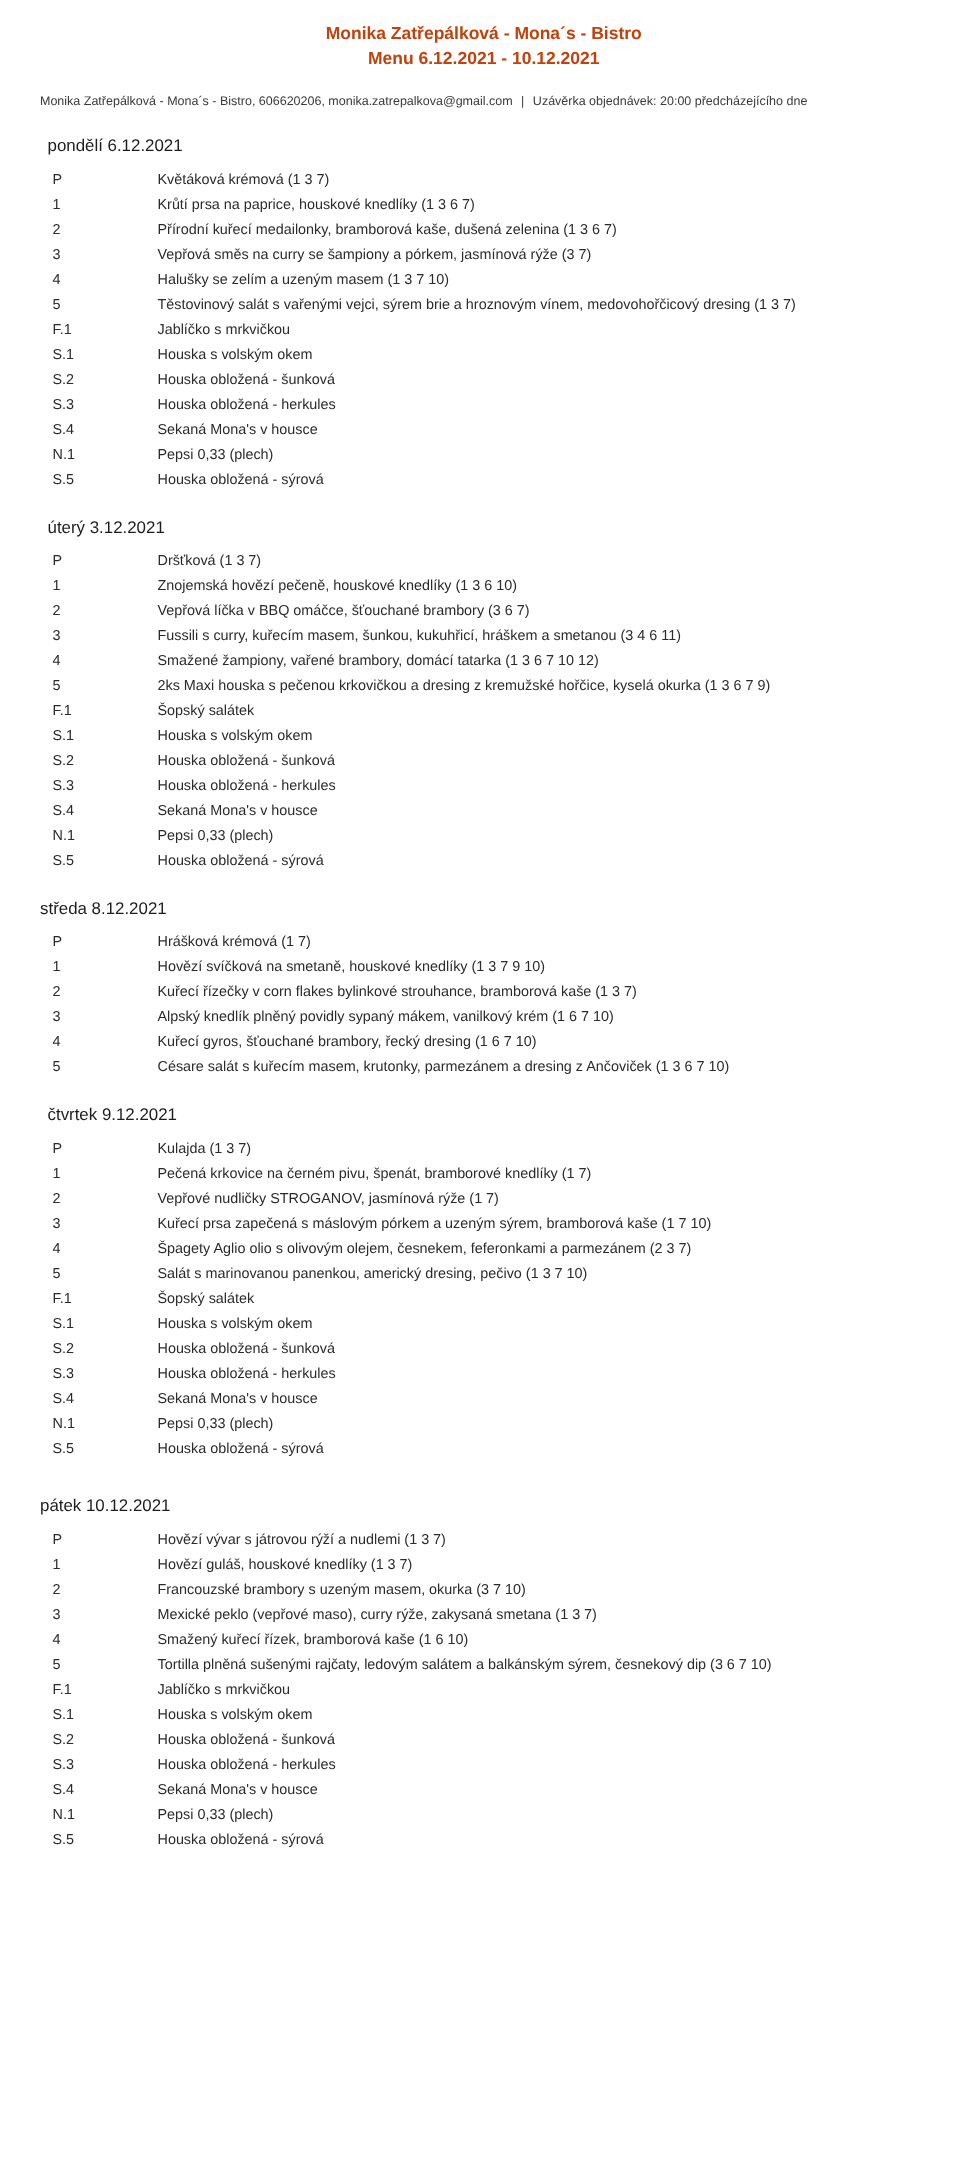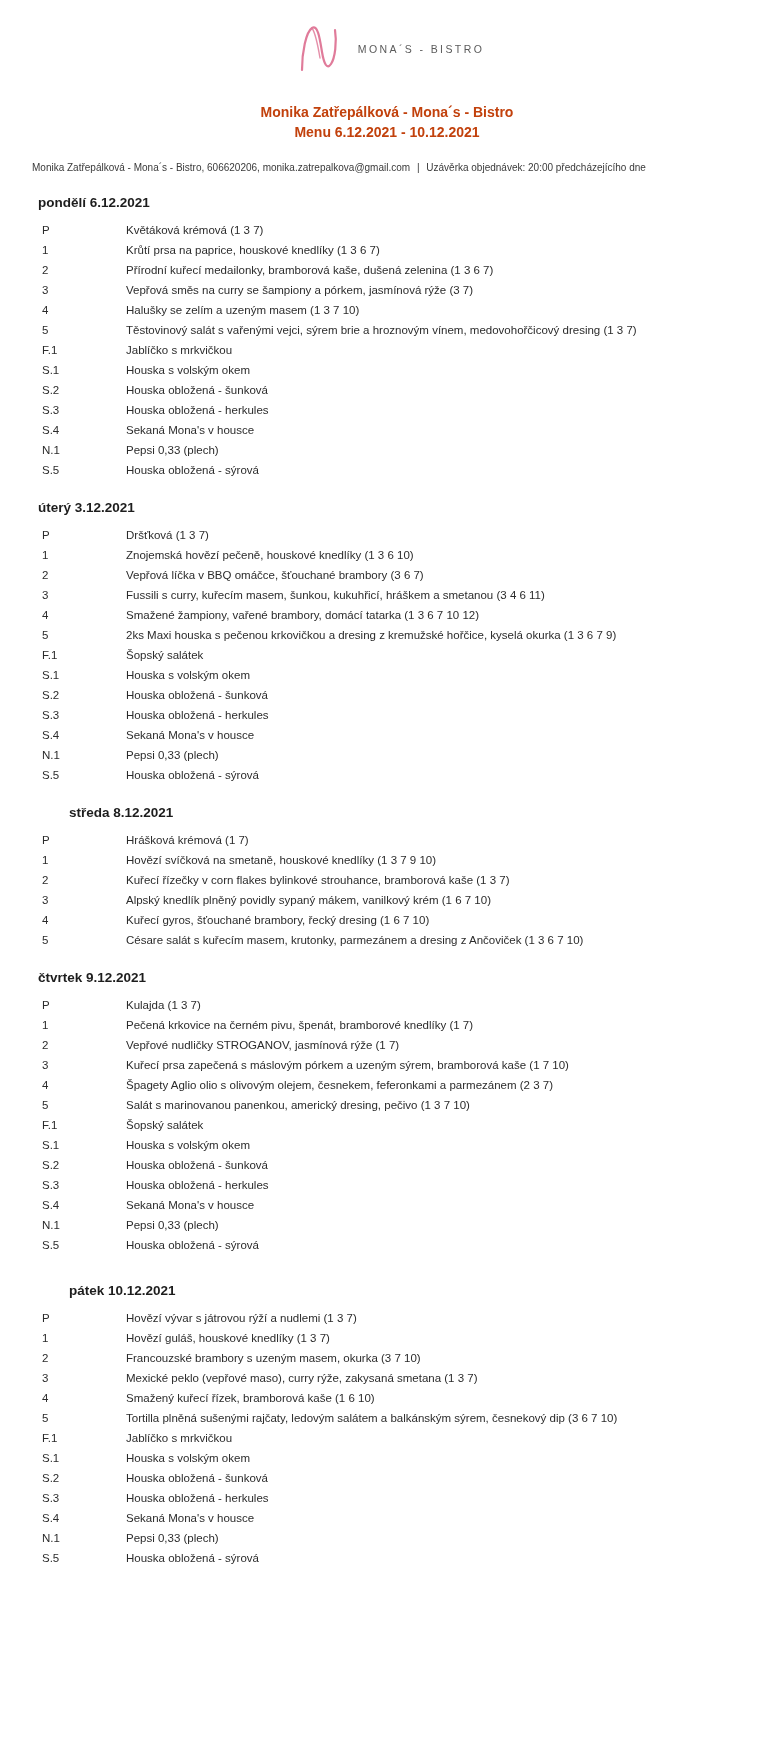--- a/index.html
+++ b/index.html
@@ -70,26 +70,26 @@
   }
 
   
   .day-block {
     margin-top: 20px;
     padding-left: 32px;
     padding-right: 24px;
   }
   .day-title {
     font-size: 13.5px;
-    font-weight: bold;
+    font-weight: normal;
     color: #1d1d1d;
     margin-bottom: 10px;
   }
   .day-title.indent-1 { padding-left: 6px; }
-  .day-title.indent-0 { padding-left: 0px; margin-left: 37px; }
+  .day-title.indent-0 { padding-left: 0px; }
 
   .item-row {
     display: flex;
     align-items: baseline;
     font-size: 11.5px;
     line-height: 20px;
     color: #2b2b2b;
   }
   .item-code {
     width: 62px;
@@ -102,29 +102,20 @@
     flex: 1 1 auto;
     color: #2b2b2b;
     padding-left: 32px;
   }
 </style>
 </head>
 <body>
 
 <div class="page">
 
-  <div class="logo-block">
-    <span class="logo-mark">
-      <svg viewBox="0 0 62 62" width="62" height="62" aria-hidden="true">
-        <path d="M12 52 C12 34, 16 14, 22 10 C28 6, 30 22, 32 34 C34 46, 37 52, 41 46 C45 40, 47 24, 45 12" fill="none" stroke="#e07b9a" stroke-width="2.2" stroke-linecap="round"></path>
-        <path d="M22 10 C26 16, 28 28, 30 40" fill="none" stroke="#e07b9a" stroke-width="1.4" stroke-linecap="round" opacity="0.85"></path>
-      </svg>
-    </span>
-    <span class="logo-text">MONA´S - BISTRO</span>
-  </div>
 
   <div class="title-block">
     <div class="title-line">Monika Zatřepálková - Mona´s - Bistro</div>
     <div class="title-line">Menu 6.12.2021 - 10.12.2021</div>
   </div>
 
   <div class="contact-line">
     <span>Monika Zatřepálková - Mona´s - Bistro, 606620206, monika.zatrepalkova@gmail.com</span>
     <span class="contact-sep">|</span>
     <span>Uzávěrka objednávek: 20:00 předcházejícího dne</span>

